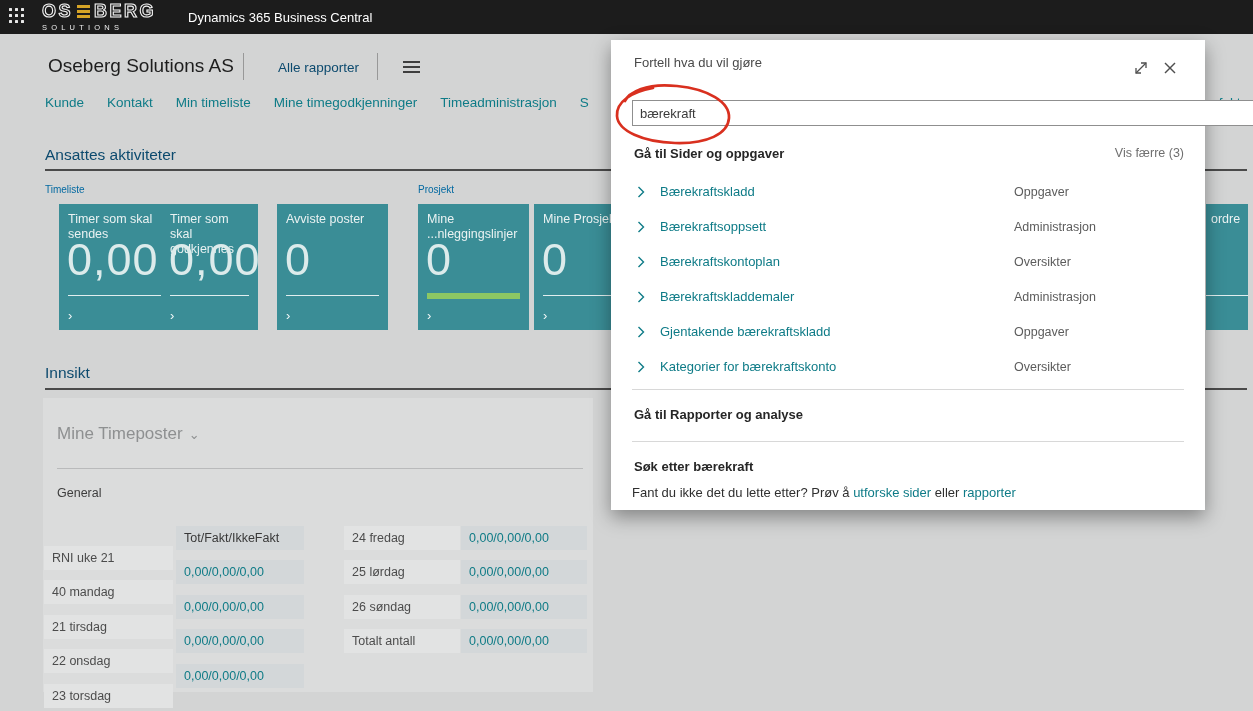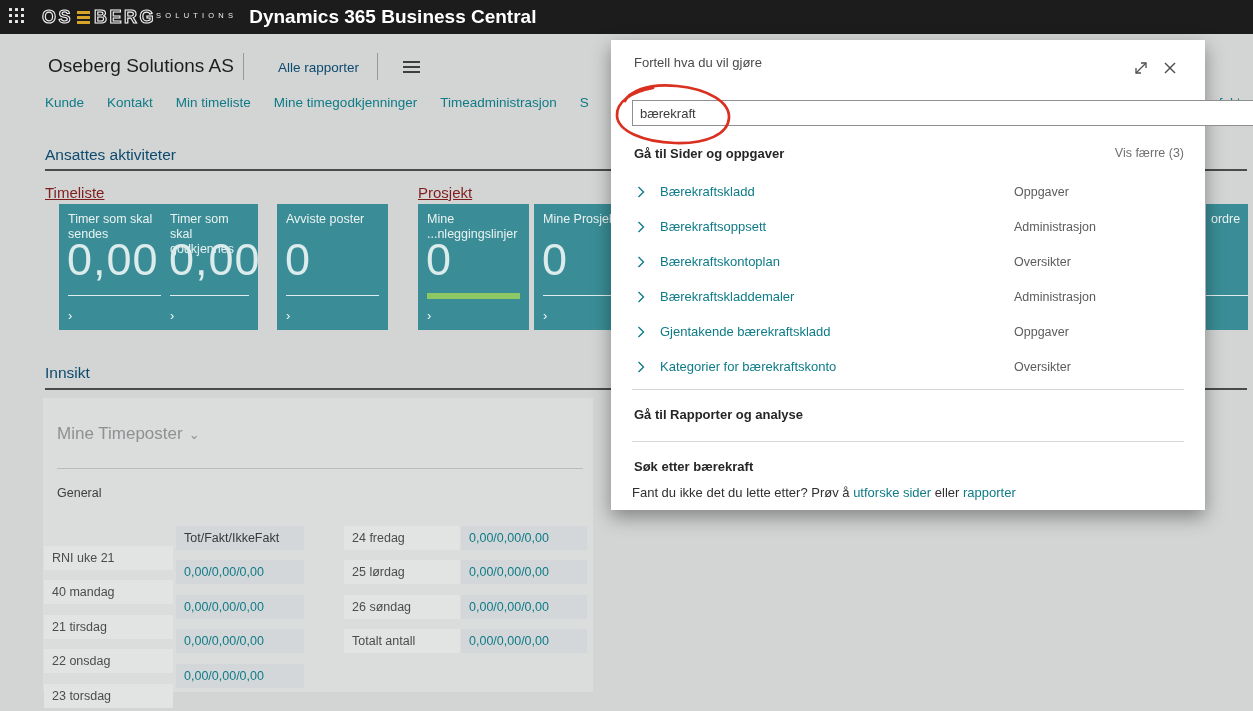--- a/index.html
+++ b/index.html
@@ -8,44 +8,44 @@
     position: relative;
     background: #d3d4d4;
     font-family: "Liberation Sans", sans-serif;
     overflow: hidden;
     color: #2b2b2b;
   }
   
   .topbar { position:absolute; left:0; top:0; width:1253px; height:34px; background:#1c1c1c; display:flex; align-items:center; }
   .waffle { margin-left:9px; width:18px; height:18px; display:grid; grid-template-columns:repeat(3,4px); grid-template-rows:repeat(3,4px); gap:2px; cursor:pointer; }
   .waffle span { width:3px; height:3px; background:#e8e8e8; border-radius:0.5px; }
-  .logo { margin-left:15px; display:flex; flex-direction:row; align-items:flex-start;justify-content:flex-end; }
+  .logo { margin-left:15px; display:flex; flex-direction:column; align-items:flex-start;justify-content:flex-end; }
   .logo-line1 { display:flex; align-items:center; gap:2px; }
   .logo-txt { font-size:18px; font-weight:700; letter-spacing:2.5px; color:transparent; -webkit-text-stroke:1.1px #f2f2f2; line-height:1; }
   .logo-bars { display:flex; flex-direction:column; gap:2px; margin:0 2px; }
   .logo-bars i { display:block; width:13px; height:3px; background:#d6a426; }
   .logo-sub { font-size:7.5px; letter-spacing:4.2px; color:#ececec; margin-top:3px; }
-  .app-title { margin-left:12px; color:#ffffff; font-weight:700; font-size:19px; }
+  .app-title { margin-left:32px; color:#ffffff; font-weight:400; font-size:13px; }
 
   
   .company-name { position:absolute; left:48px; top:55px; font-size:19px; color:#1d1d1d; }
   .vsep { position:absolute; top:53px; width:1px; height:27px; background:#989898; }
   .all-reports { position:absolute; left:278px; top:60px; font-size:13.5px; color:#0c4a6e; cursor:pointer; }
   .hamburger { position:absolute; left:403px; top:61px; width:17px; cursor:pointer; }
   .hamburger i { display:block; width:17px; height:1.8px; background:#3e3e3e; margin-bottom:3.4px; }
 
   
   .navrow { position:absolute; left:45px; top:95px; display:flex; gap:23px; font-size:13.5px; }
   .navrow a, .nav-frag { color:#0e7b87; text-decoration:none; cursor:pointer; white-space:nowrap; }
   .nav-frag { position:absolute; left:1212px; top:95px; font-size:13.5px; }
 
   
   .sec-title { position:absolute; left:45px; font-size:15.5px; color:#0c4a6e; }
   .sec-line { position:absolute; left:45px; right:6px; height:1.5px; background:#4a4a4a; }
-  .grp-label { position:absolute; top:184px; font-size:15px; color:#7f1d1d;text-decoration:underline; }
+  .grp-label { position:absolute; top:184px; font-size:10px; color:#0369a1; }
 
   
   .tile { position:absolute; top:204px; height:126px; background:#3a8d96; color:#eaf2f2; cursor:pointer; }
   .t-title { font-size:12.5px; line-height:1.18; padding:8px 9px 0 9px; }
   .t-value { position:absolute; left:8px; top:30px; font-size:45px; font-weight:300; line-height:1.15; color:#dcebeb; letter-spacing:1px; }
   .t-line { position:absolute; left:9px; right:9px; bottom:34px; height:1px; background:rgba(255,255,255,.85); }
   .tile.green .t-line { height:6px; bottom:31px; background:#8cc763; }
   .t-chev { position:absolute; left:9px; bottom:7px; font-size:13px; color:#f2f8f8; }
   .tile.stub .t-line { left:0; right:0; }
   .tile.stub .t-title { padding:8px 0 0 5px; }

